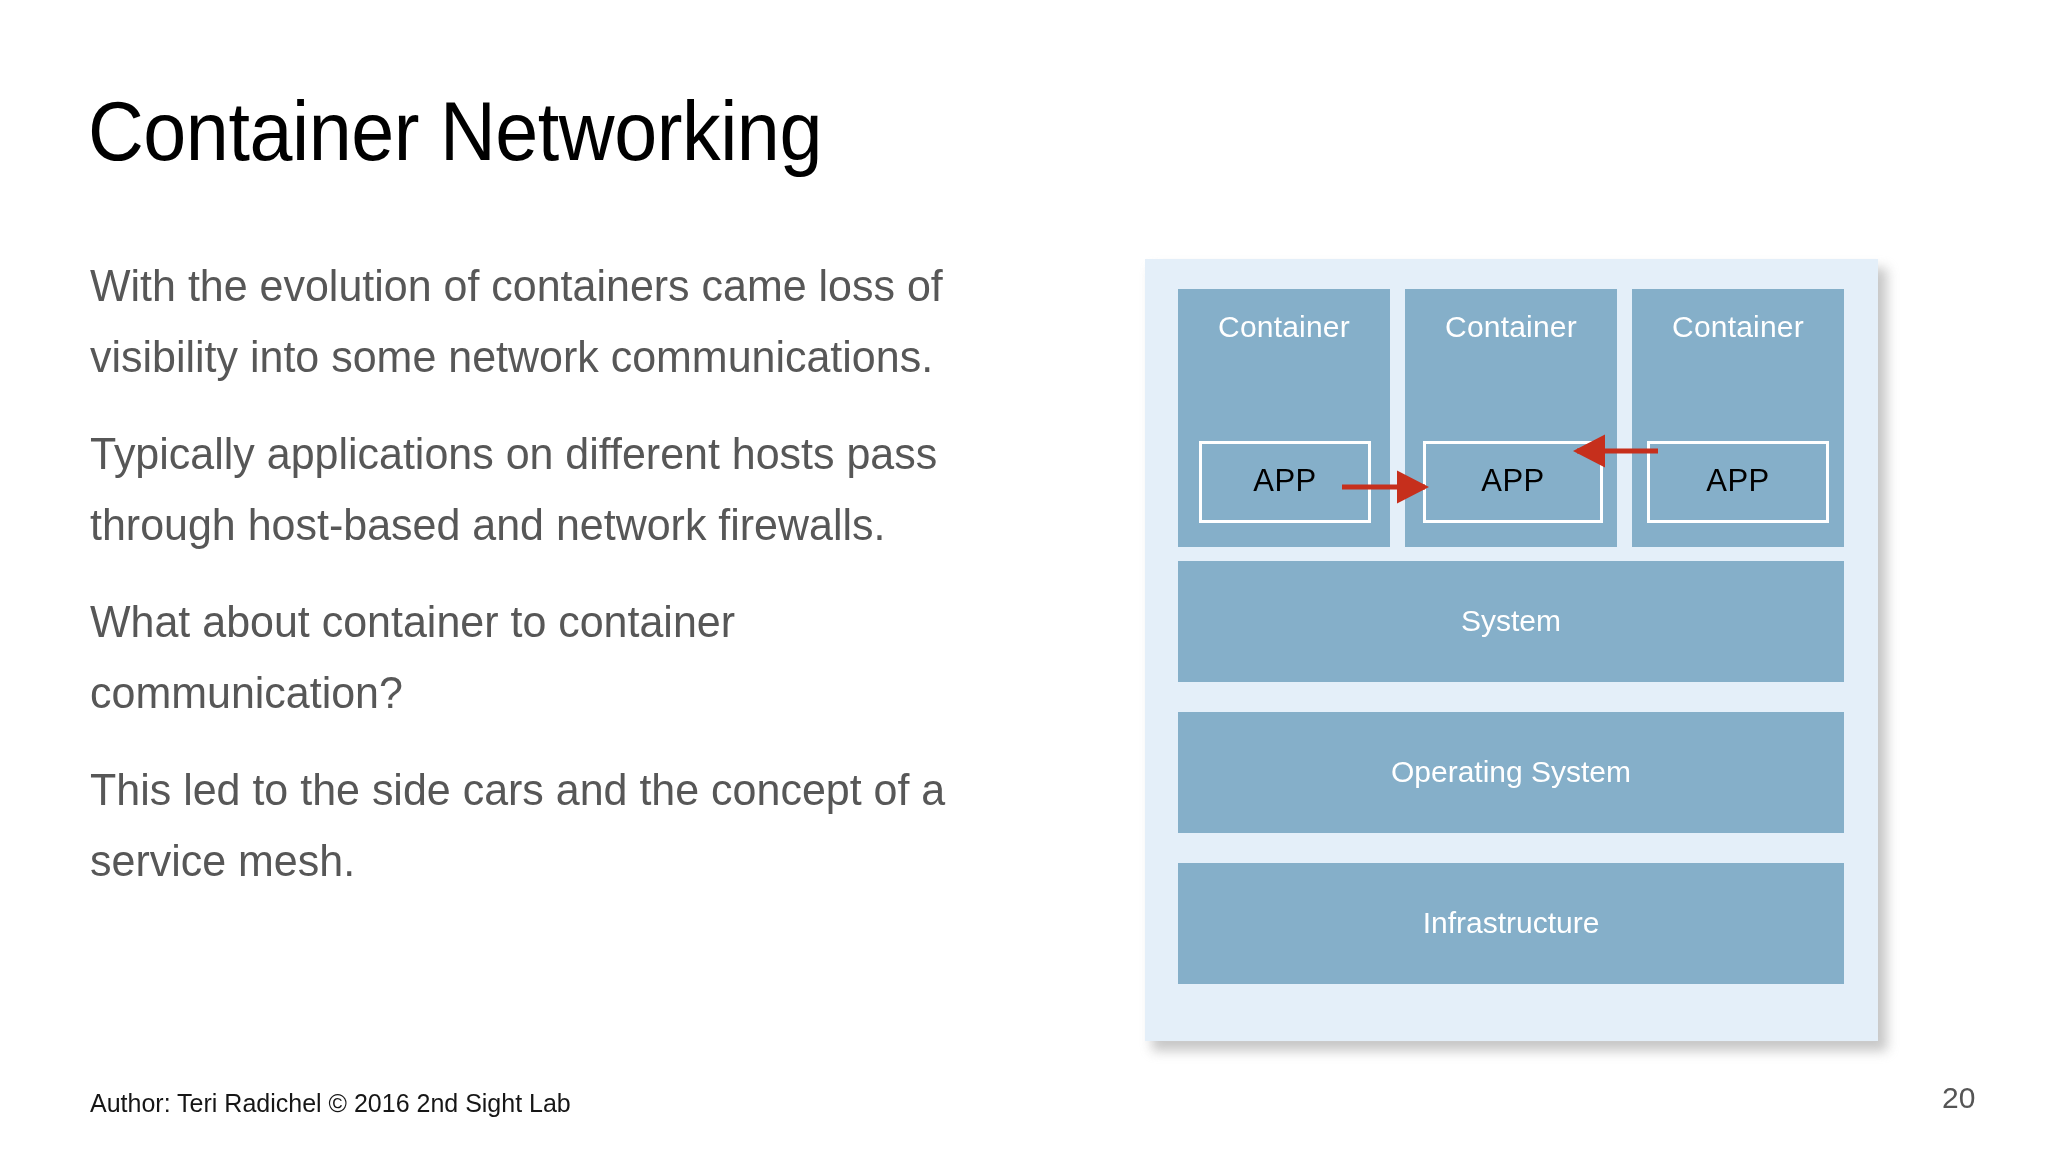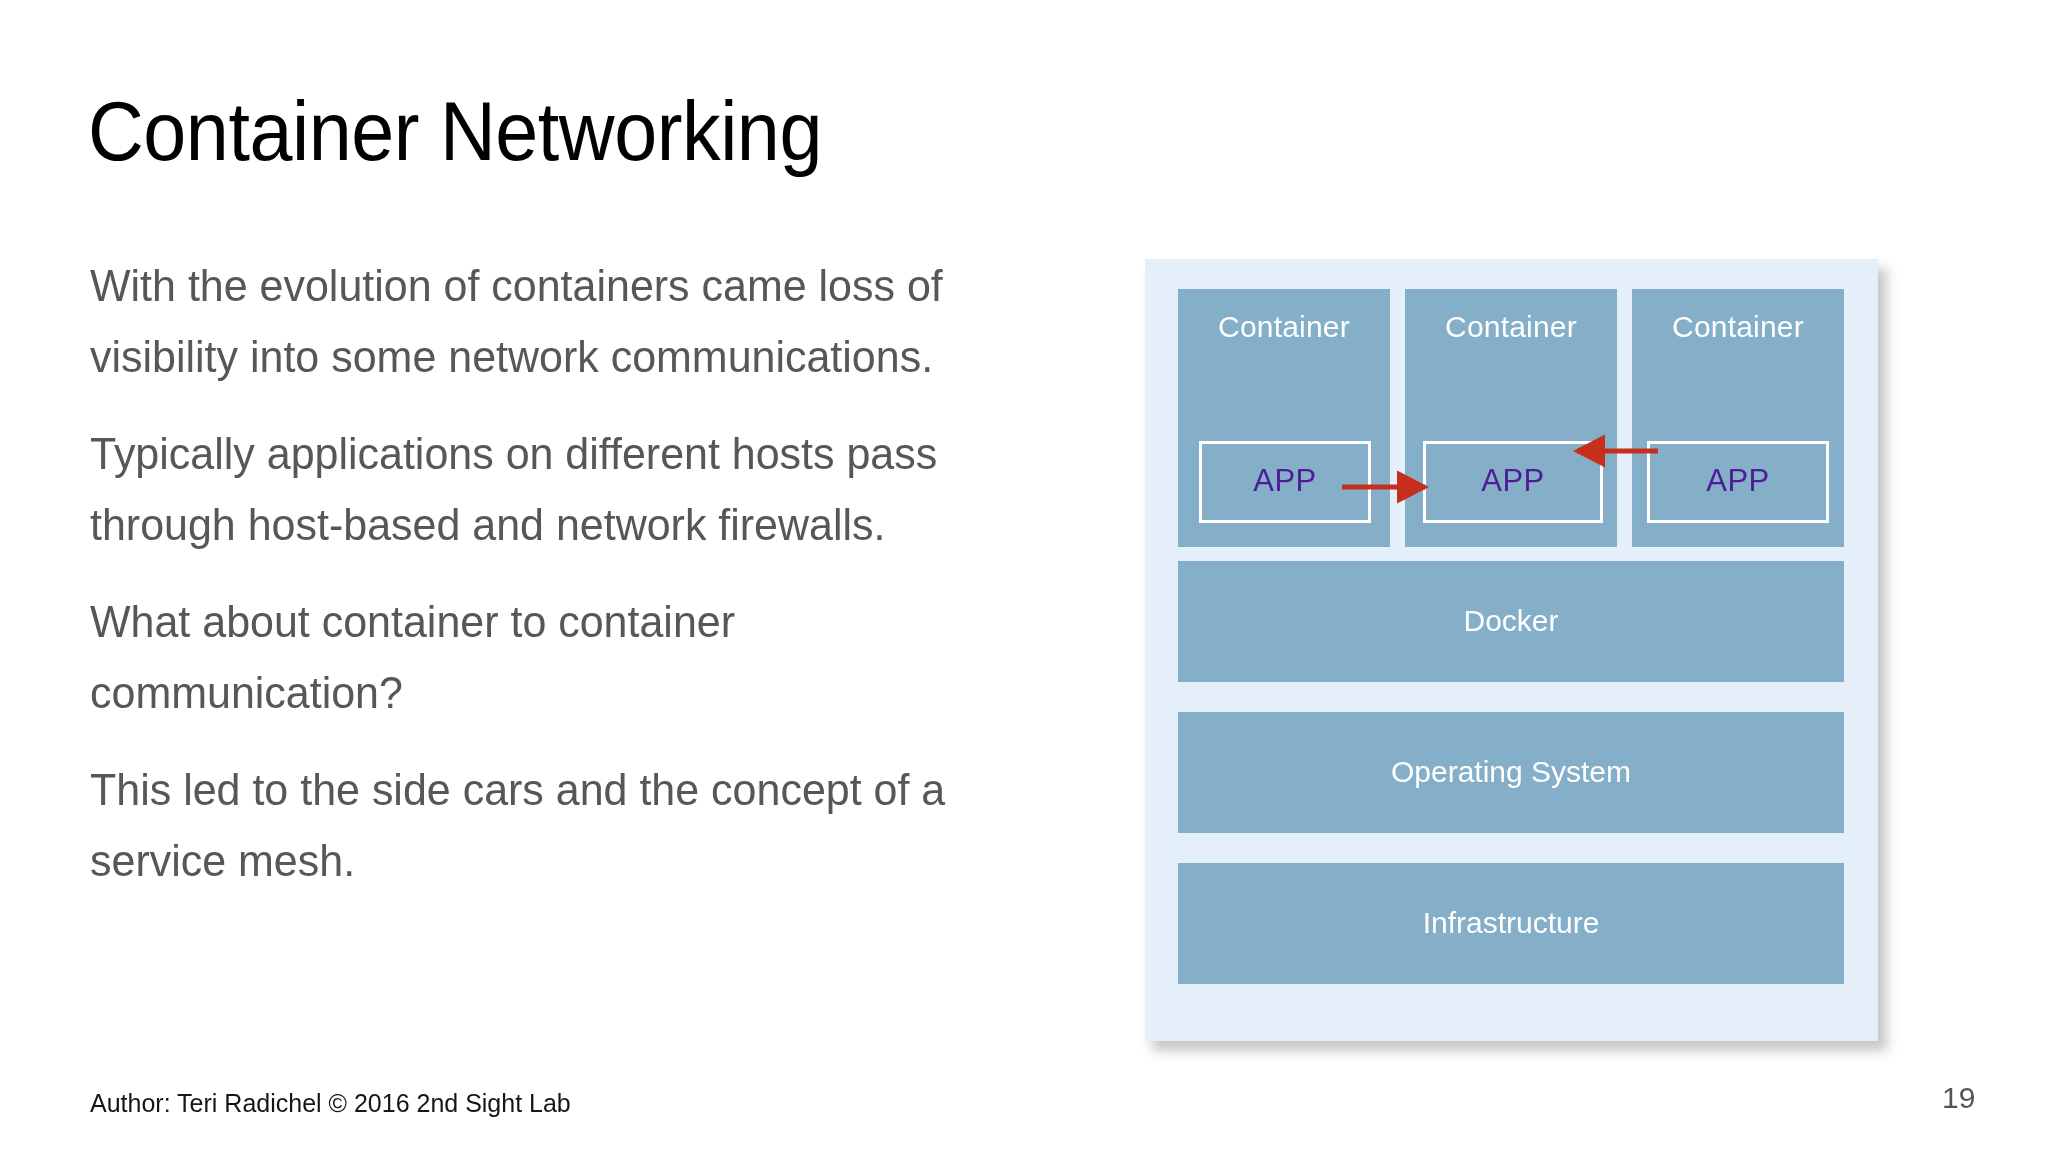--- a/index.html
+++ b/index.html
@@ -134,21 +134,21 @@
     box-sizing: border-box;
   }
   .container-box.mid .app-box { left: 18px; width: 180px; }
   .container-box.right .app-box { left: 15px; width: 182px; }
   .app-label {
     position: absolute;
     left: 0; right: 0;
     top: 50%;
     transform: translateY(-52%);
     text-align: center;
-    color: #4c1d95;
+    color: #000000;
     font-size: 31px;
     font-family: "Liberation Sans", sans-serif;
     font-weight: 400;
     letter-spacing: .5px;
   }
 
   .layer-box {
     position: absolute;
     left: 33px;
     width: 666px;
@@ -184,21 +184,21 @@
 <div class="slide-title">Container Networking</div>
 
 <div class="body-column">
   <p class="body-para">With the evolution of containers came loss of visibility into some network communications.</p>
   <p class="body-para">Typically applications on different hosts pass through host-based and network firewalls.</p>
   <p class="body-para">What about container to container communication?</p>
   <p class="body-para">This led to the side cars and the concept of a service mesh.</p>
 </div>
 
 <div class="footer-author">Author: Teri Radichel © 2016 2nd Sight Lab</div>
-<div class="page-number">19</div>
+<div class="page-number">20</div>
 
 <div class="diagram-shadow"></div>
 
 <div class="diagram-panel">
   <div class="diagram-inner">
 
     <div class="container-row">
 
       <div class="container-box left">
         <div class="container-label">Container</div>
@@ -217,21 +217,21 @@
       <div class="container-box right">
         <div class="container-label">Container</div>
         <div class="app-box">
           <div class="app-label">APP</div>
         </div>
       </div>
 
     </div>
 
     <div class="layer-box layer-docker">
-      <div class="layer-label">Docker</div>
+      <div class="layer-label">System</div>
     </div>
     <div class="layer-box layer-os">
       <div class="layer-label">Operating System</div>
     </div>
     <div class="layer-box layer-infra">
       <div class="layer-label">Infrastructure</div>
     </div>
 
     <svg class="arrow-svg" viewBox="0 0 733 782">
       <defs>

